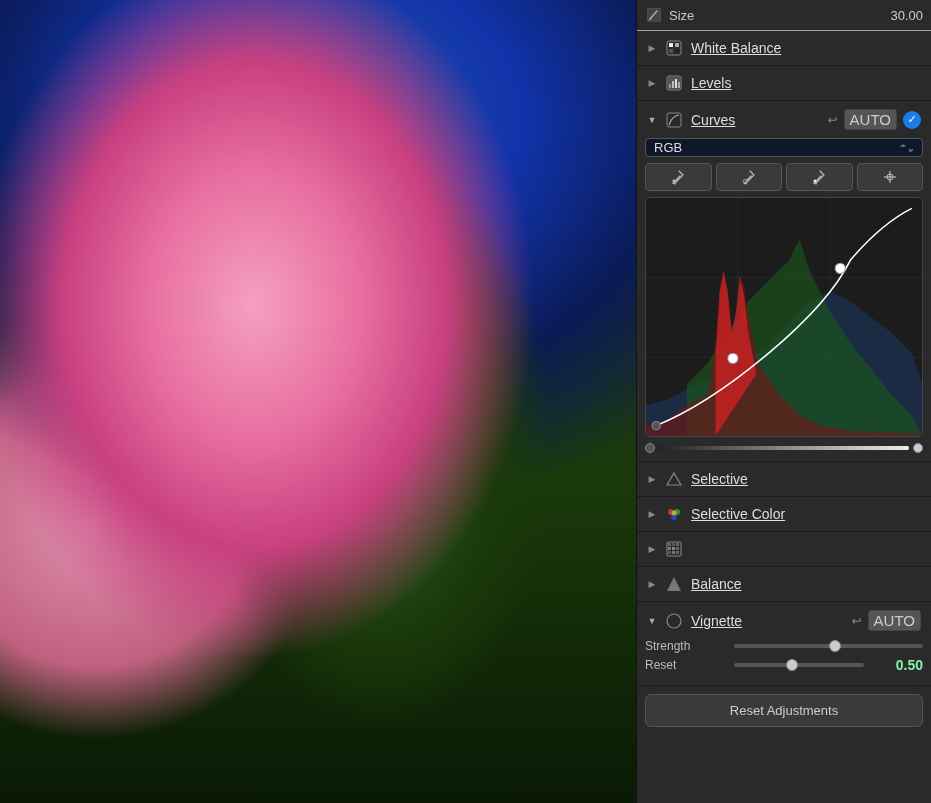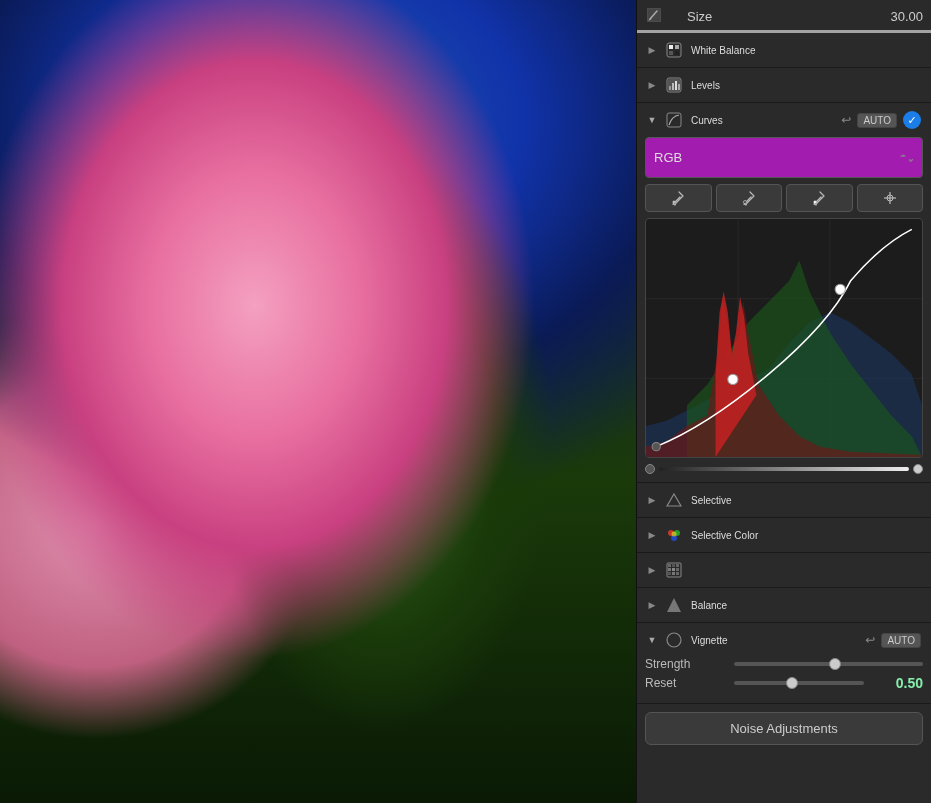--- a/index.html
+++ b/index.html
@@ -37,24 +37,24 @@
       display: flex;
       flex-direction: column;
       border-left: 1px solid #111;
       overflow-y: auto;
       overflow-x: hidden;
     }
 
     
     .size-row {
       display: flex;
-      align-items: flex-end;
+      align-items: center;
       padding: 6px 8px;
-      border-bottom: 3px solid #a3a3a3;
-      gap: 24px;
+      border-bottom: 1px solid #a3a3a3;
+      gap: 6px;
     }
     .size-icon {
       width: 18px;
       height: 18px;
       display: flex;
       align-items: center;
       justify-content: center;
     }
     .size-label {
       color: #ccc;
@@ -92,37 +92,38 @@
     .section-icon {
       width: 18px;
       height: 18px;
       display: flex;
       align-items: center;
       justify-content: center;
       flex-shrink: 0;
     }
     .section-label {
       color: #ddd;
-      font-size: 10px;
-      flex: 1;
+      font-size: 14px;
+      flex: 1;
+      text-decoration: underline;
     }
     .section-actions {
       display: flex;
       align-items: center;
       gap: 6px;
     }
     .undo-icon {
       color: #888;
       font-size: 12px;
     }
     .auto-badge {
       background: #555;
       border-radius: 3px;
       padding: 1px 5px;
-      font-size: 10px;
+      font-size: 15px;
       color: #ccc;
       border: 1px solid #444;
     }
     .check-circle {
       width: 18px;
       height: 18px;
       border-radius: 50%;
       background: #1a7de8;
       display: flex;
       align-items: center;
@@ -147,26 +148,26 @@
     }
 
     
     .rgb-select-row {
       display: flex;
       align-items: center;
       margin-bottom: 6px;
     }
     .rgb-select {
       flex: 1;
-      background: #a21caf;
+      background: #0f172a;
       border: 1px solid #555;
       border-radius: 4px;
       color: #ddd;
       font-size: 13px;
-      padding: 12px 8px;
+      padding: 1px 8px;
       appearance: none;
       -webkit-appearance: none;
     }
     .rgb-select-arrow {
       position: relative;
       display: flex;
       flex: 1;
     }
     .rgb-select-arrow::after {
       content: '⌃⌄';
@@ -509,15 +510,15 @@
       <div class="vignette-row">
         <span class="vignette-label">Reset</span>
         <div class="vignette-slider-track">
           <div class="vignette-slider-thumb" style="left:40%;"></div>
         </div>
         <span class="vignette-value">0.50</span>
       </div>
     </div>
   </div>
 
-  <div class="reset-btn">Noise Adjustments</div>
+  <div class="reset-btn">Reset Adjustments</div>
 
 </div>
 
 </body></html>

